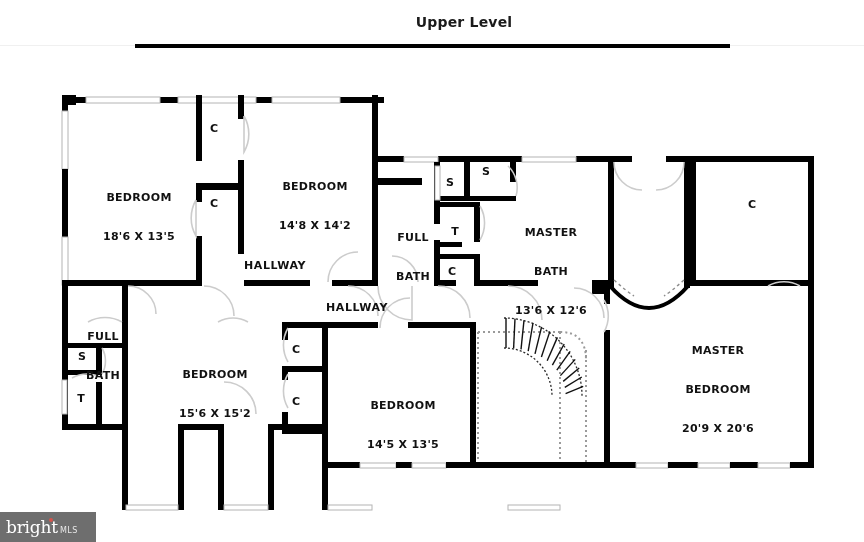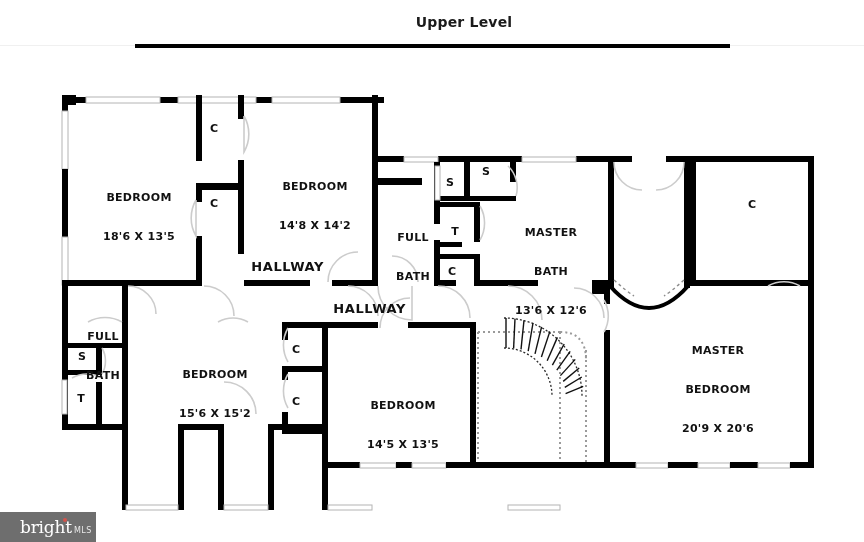--- a/index.html
+++ b/index.html
@@ -30,36 +30,36 @@
     font-size:11px;font-weight:700;line-height:13px;
     letter-spacing:.3px;color:#111;white-space:pre;
     pointer-events:none;
   }
   .room-label .ln{display:block;margin-left:14px;}
   .tag-label{
     position:absolute;text-align:center;
     font-size:11px;font-weight:700;color:#111;line-height:11px;
   }
   .hall-label{
-    position:absolute;text-align:right;
-    font-size:13px;font-weight:700;letter-spacing:.6px;color:#111;
+    position:absolute;text-align:left;
+    font-size:11px;font-weight:700;letter-spacing:.6px;color:#111;
   }
   .foyer-label{
     position:absolute;text-align:center;
     font-size:11px;font-weight:700;line-height:15px;letter-spacing:.3px;color:#111;
   }
 
   
   #watermark{
     position:absolute;left:0;bottom:0;width:96px;height:30px;
     background:#6e6e6e;display:flex;align-items:center;
   }
   #watermark-text{
     font-family:"DejaVu Serif","Liberation Serif",serif;
-    font-size:17px;color:#ffffff;font-weight:400;padding-left:20px;
+    font-size:17px;color:#ffffff;font-weight:400;padding-left:6px;
     letter-spacing:-.2px;position:relative;
   }
   #watermark-dot{
     position:absolute;width:4px;height:4px;border-radius:50%;
     background:#d4544c;right:25px;top:1px;
   }
   #watermark-mls{
     font-family:"DejaVu Sans","Liberation Sans",sans-serif;
     font-size:8px;color:#e8e8e8;letter-spacing:.5px;margin-left:2px;
   }

